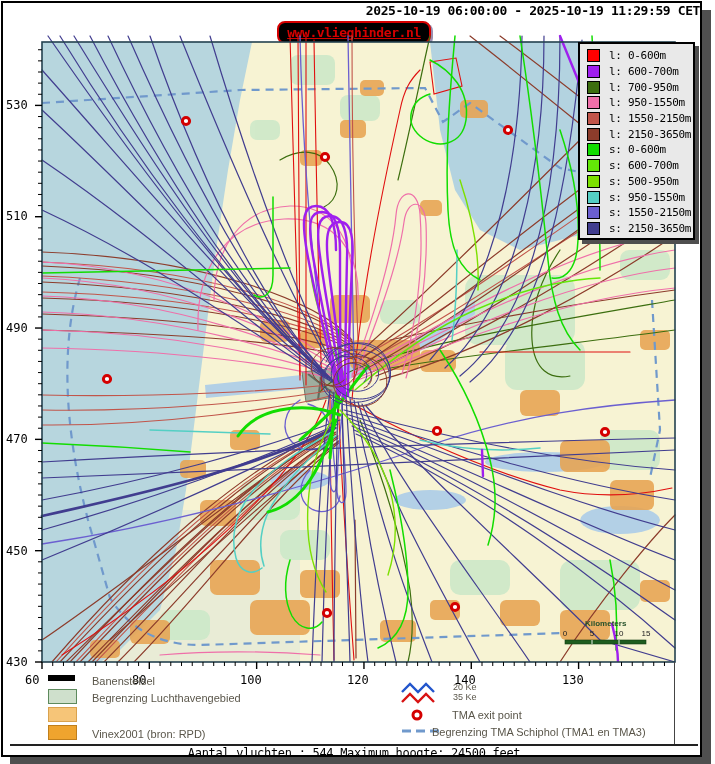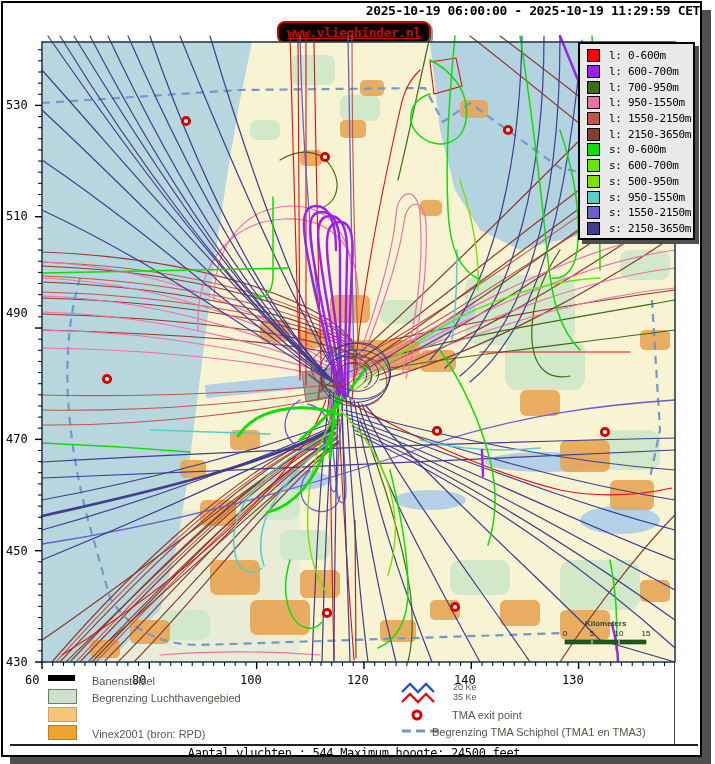--- a/index.html
+++ b/index.html
@@ -448,21 +448,21 @@
         <line x1="42" y1="94.26800000000003" x2="38" y2="94.26800000000003" stroke-width="1"></line>
         <line x1="42" y1="83.13599999999997" x2="38" y2="83.13599999999997" stroke-width="1"></line>
         <line x1="42" y1="72.00400000000002" x2="38" y2="72.00400000000002" stroke-width="1"></line>
         <line x1="42" y1="60.87200000000007" x2="38" y2="60.87200000000007" stroke-width="1"></line>
         <line x1="42" y1="49.74000000000001" x2="38" y2="49.74000000000001" stroke-width="1"></line>
       </g>
   </svg>
 
   <div class="ytick" style="left:6px;top:98px">530</div>
   <div class="ytick" style="left:6px;top:209px">510</div>
-  <div class="ytick" style="left:6px;top:306px">490</div>
+  <div class="ytick" style="left:6px;top:321px">490</div>
   <div class="ytick" style="left:6px;top:432px">470</div>
   <div class="ytick" style="left:6px;top:544px">450</div>
   <div class="ytick" style="left:6px;top:655px">430</div>
   <div class="xtick" style="left:25px;top:673px">60</div>
   <div class="xtick" style="left:132px;top:673px">80</div>
   <div class="xtick" style="left:240px;top:673px">100</div>
   <div class="xtick" style="left:347px;top:673px">120</div>
   <div class="xtick" style="left:454px;top:673px">140</div>
   <div class="xtick" style="left:562px;top:673px">130</div>
 

